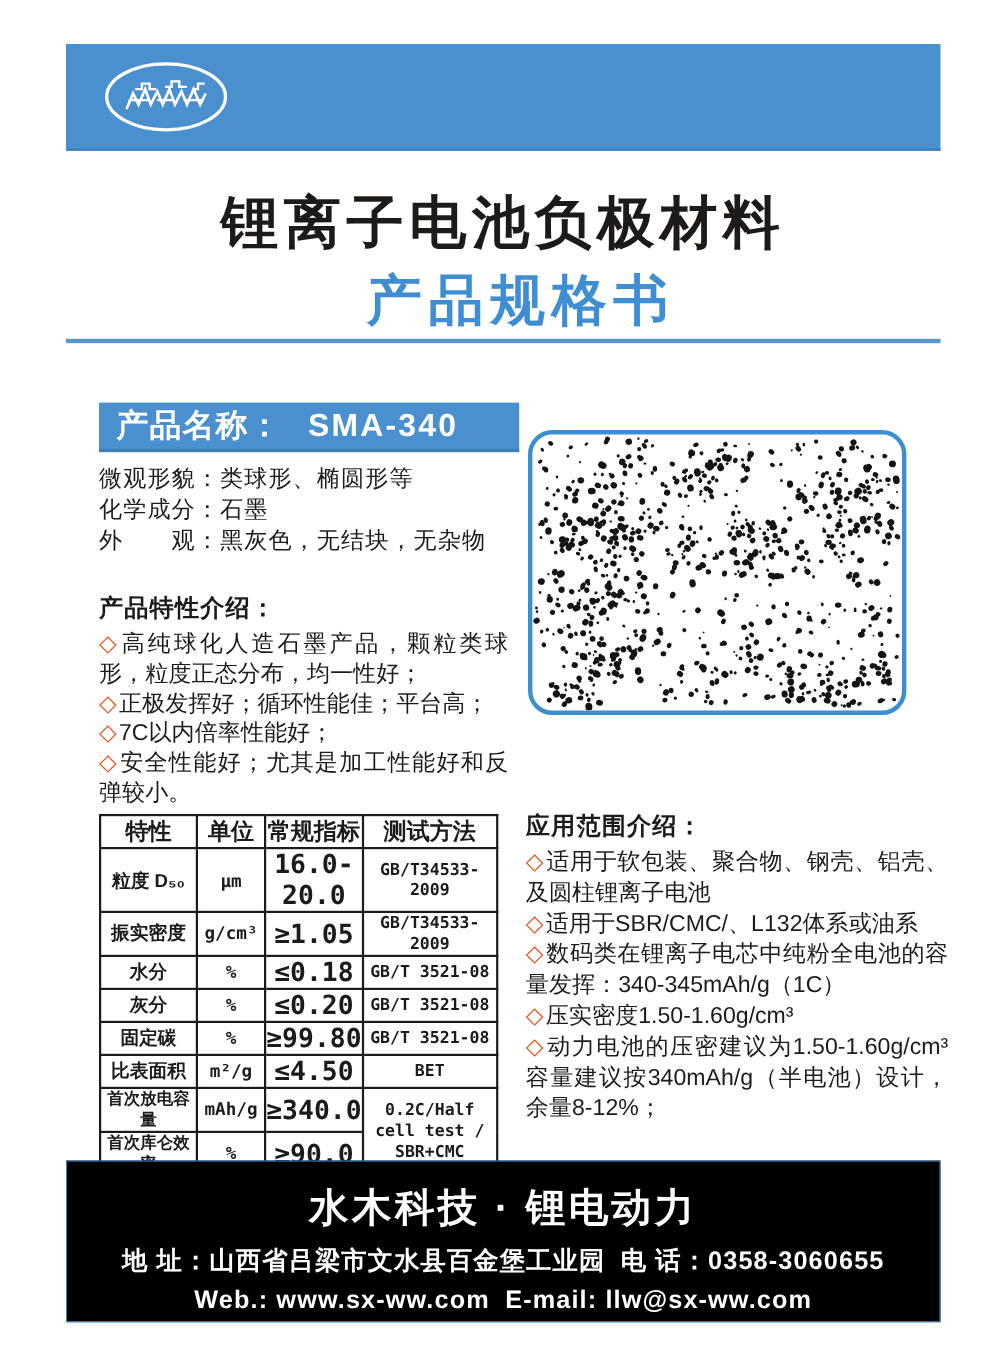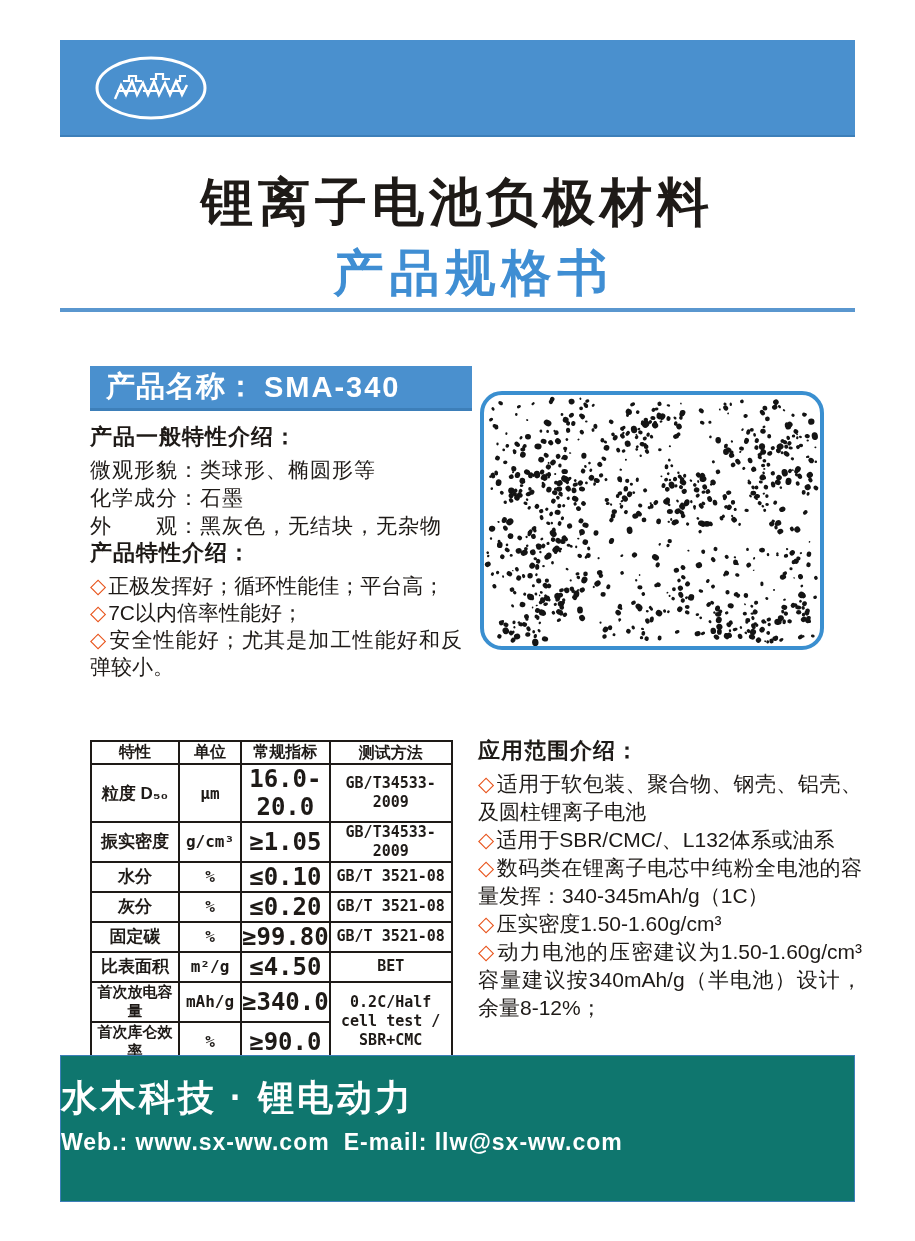--- a/index.html
+++ b/index.html
@@ -39,21 +39,21 @@
     background: #5a97cf;
   }
 
   
   .name-bar {
     position: absolute; left: 90px; top: 366px; width: 382px; height: 45px;
     background: #4a90ce; border-bottom: 3px solid #3d7fb9;
     display: flex; align-items: center; padding-left: 16px;
     color: #ffffff; font-size: 29px; font-weight: bold; letter-spacing: 1px;
   }
-  .name-bar .prod-value { margin-left: 8px; letter-spacing: 2px; }
+  .name-bar .prod-value { margin-left: 24px; letter-spacing: 2px; }
 
   
   .text-col { position: absolute; left: 90px; width: 372px; color: #1e1a17; }
   .sec-general { top: 422px; }
   .sec-features { top: 538px; }
   .sec-title { font-size: 22px; font-weight: bold; margin-bottom: 4px; letter-spacing: 1px; }
   .plain-line { font-size: 21px; line-height: 28px; letter-spacing: 1px; }
   .bullet-line { font-size: 21px; line-height: 27px; text-align: justify; }
   .dia { color: #e8541c; font-weight: bold; margin-right: 2px; }
 
@@ -68,39 +68,39 @@
   .spec-table {
     position: absolute; left: 90px; top: 740px;
     border-collapse: collapse; table-layout: fixed;
     color: #1e1a17;
   }
   .spec-table td, .spec-table th {
     border: 2px solid #1e1a17;
     text-align: center; vertical-align: middle;
     font-weight: bold;
   }
-  .spec-table th { font-size: 16px; height: 19px; margin-top: 46px; }
+  .spec-table th { font-size: 21px; height: 19px; margin-top: 46px; }
   .spec-table td { height: 27px; }
   .col-prop  { width: 88px;  font-size: 17px; }
   .col-unit  { width: 62px;  font-size: 16px; font-family: "DejaVu Sans Mono", monospace; }
   .col-value { width: 82px;  font-size: 24px; font-family: "DejaVu Sans Mono", monospace; }
   .col-method{ width: 122px; font-size: 15px; font-family: "DejaVu Sans Mono", monospace; line-height: 1.25; }
   .td-prop { font-size: 17px; }
   .td-prop-sm { font-size: 15px; margin-top: 46px; }
   .row-tall td { height: 30px; }
 
   
   .sec-apps { position: absolute; left: 478px; top: 736px; width: 384px; color: #1e1a17; }
   .sec-apps .bullet-line { line-height: 28px; }
 
   
   .footer-band {
     position: absolute; left: 60px; top: 1055px; width: 795px; height: 147px;
-    background: #0f766e; border: 1px solid #3d7fb9;
-    color: #ffffff; 
+    background: #000000; border: 1px solid #3d7fb9;
+    color: #ffffff; text-align: center;
   }
   .footer-slogan { margin-top: 18px; font-size: 36px; font-weight: bold; letter-spacing: 3px; }
   .footer-line { margin-top: 8px; font-size: 23px; font-weight: bold; letter-spacing: 1px; }
   .footer-line .gap { display: inline-block; width: 14px; }
   .footer-web { margin-top: 6px; }
 </style>
 </head>
 <body>
 
 <div class="page">
@@ -1004,28 +1004,28 @@
         <ellipse cx="203.2" cy="217.4" rx="2.4" ry="2.0" fill="#141414" transform="rotate(13 203.2 217.4)"></ellipse>
         <ellipse cx="16.6" cy="8.1" rx="2.5" ry="1.9" fill="#141414" transform="rotate(31 16.6 8.1)"></ellipse>
         <ellipse cx="143.2" cy="85.8" rx="2.1" ry="2.1" fill="#141414" transform="rotate(93 143.2 85.8)"></ellipse>
         <ellipse cx="32.9" cy="174.3" rx="2.3" ry="1.8" fill="#141414" transform="rotate(59 32.9 174.3)"></ellipse>
         <ellipse cx="10.5" cy="30.9" rx="1.9" ry="1.9" fill="#141414" transform="rotate(75 10.5 30.9)"></ellipse>
         <ellipse cx="324.9" cy="159.2" rx="2.3" ry="2.7" fill="#141414" transform="rotate(13 324.9 159.2)"></ellipse>
       </svg>
   </div>
 
   <div class="text-col sec-general">
-    <div class="sec-title">产品一般特性介绍：</div>
     <div class="plain-line">微观形貌：类球形、椭圆形等</div>
     <div class="plain-line">化学成分：石墨</div>
     <div class="plain-line">外　　观：黑灰色，无结块，无杂物</div>
   </div>
 
   <div class="text-col sec-features">
     <div class="sec-title">产品特性介绍：</div>
+    <p class="bullet-line"><span class="dia">◇</span><span>高纯球化人造石墨产品，颗粒类球形，粒度正态分布，均一性好；</span></p>
     <p class="bullet-line"><span class="dia">◇</span><span>正极发挥好；循环性能佳；平台高；</span></p>
     <p class="bullet-line"><span class="dia">◇</span><span>7C以内倍率性能好；</span></p>
     <p class="bullet-line"><span class="dia">◇</span><span>安全性能好；尤其是加工性能好和反弹较小。</span></p>
   </div>
 
   <table class="spec-table">
     <tbody>
         <tr>
       <th class="col-prop">特性</th>
       <th class="col-unit">单位</th>
@@ -1040,21 +1040,21 @@
     </tr>
     <tr>
       <td class="td-prop">振实密度</td>
       <td class="col-unit">g/cm³</td>
       <td class="col-value">≥1.05</td>
       <td class="col-method">GB/T34533-2009</td>
     </tr>
     <tr>
       <td class="td-prop">水分</td>
       <td class="col-unit">%</td>
-      <td class="col-value">≤0.10</td>
+      <td class="col-value">≤0.18</td>
       <td class="col-method">GB/T 3521-08</td>
     </tr>
     <tr>
       <td class="td-prop">灰分</td>
       <td class="col-unit">%</td>
       <td class="col-value">≤0.20</td>
       <td class="col-method">GB/T 3521-08</td>
     </tr>
     <tr>
       <td class="td-prop">固定碳</td>
@@ -1086,18 +1086,21 @@
     <div class="sec-title">应用范围介绍：</div>
     <p class="bullet-line"><span class="dia">◇</span><span>适用于软包装、聚合物、钢壳、铝壳、及圆柱锂离子电池</span></p>
     <p class="bullet-line"><span class="dia">◇</span><span>适用于SBR/CMC/、L132体系或油系</span></p>
     <p class="bullet-line"><span class="dia">◇</span><span>数码类在锂离子电芯中纯粉全电池的容量发挥：340-345mAh/g（1C）</span></p>
     <p class="bullet-line"><span class="dia">◇</span><span>压实密度1.50-1.60g/cm³</span></p>
     <p class="bullet-line"><span class="dia">◇</span><span>动力电池的压密建议为1.50-1.60g/cm³容量建议按340mAh/g（半电池）设计，余量8-12%；</span></p>
   </div>
 
   <div class="footer-band">
     <div class="footer-slogan">水木科技 · 锂电动力</div>
+    <div class="footer-line">
+      <span>地 址：</span><span>山西省吕梁市文水县百金堡工业园</span><span class="gap"></span><span>电 话：</span><span>0358-3060655</span>
+    </div>
     <div class="footer-line footer-web">
       <span>Web.: </span><span>www.sx-ww.com</span><span class="gap"></span><span>E-mail: </span><span>llw@sx-ww.com</span>
     </div>
   </div>
 
 </div>
 
 </body></html>

